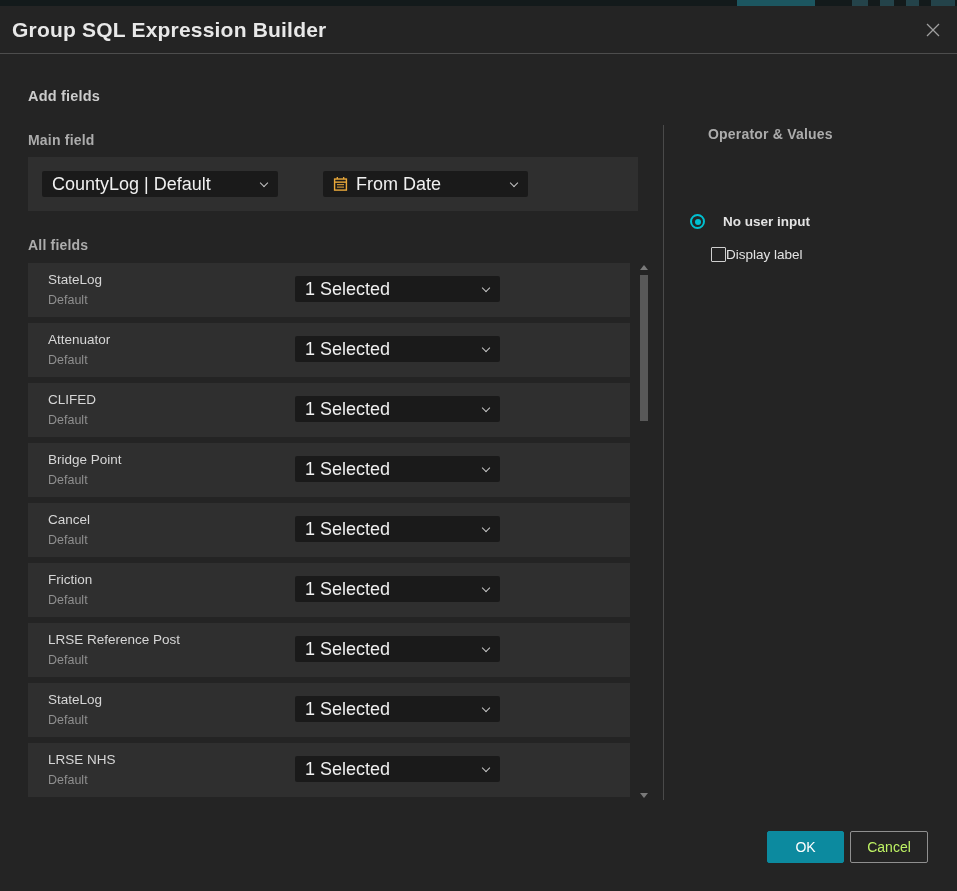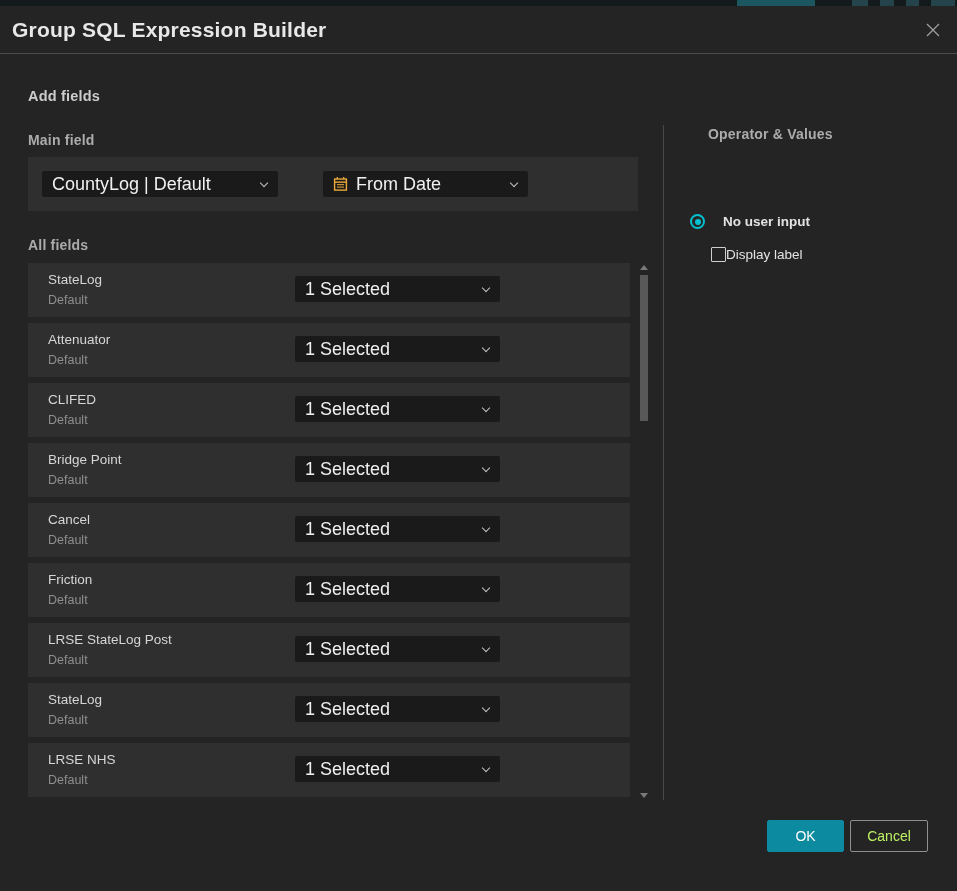--- a/index.html
+++ b/index.html
@@ -101,21 +101,21 @@
   .radio{
     width:15px;height:15px;border-radius:50%;
     border:2.5px solid var(--radio);background:#242424;
     display:flex;align-items:center;justify-content:center;flex:0 0 auto;
   }
   .radio .dot{width:6px;height:6px;border-radius:50%;background:var(--radio);}
   .check-row{position:absolute;left:711px;top:240px;height:16px;display:flex;align-items:center;gap:0;cursor:pointer;}
   .checkbox{width:15px;height:15px;border:1px solid #cfcfcf;border-radius:1px;background:transparent;flex:0 0 auto;}
   .opt-label{font-size:13.5px;color:#e3e3e3;}
 
-  .dialog-footer{position:absolute;left:0;bottom:12px;width:100%;height:80px;text-decoration:underline;}
+  .dialog-footer{position:absolute;left:0;bottom:1px;width:100%;height:80px;text-decoration:underline;}
   .btn{
     position:absolute;top:21px;height:32px;border-radius:2px;cursor:pointer;
     font-family:"Liberation Sans",sans-serif;font-size:14px;
     display:flex;align-items:center;justify-content:center;
   }
   .btn-ok{left:767px;width:77px;background:var(--accent);border:1px solid var(--accent);color:#ffffff;}
   .btn-cancel{left:850px;width:78px;background:transparent;border:1px solid #8f8f8f;color:#bef264;}
 </style>
 </head>
 <body>
@@ -212,21 +212,21 @@
       </div>
         <div class="field-row">
         <div class="row-name">Friction</div>
         <div class="row-sub">Default</div>
         <div class="select row-select">
           <span>1 Selected</span>
           <span class="chev"></span>
         </div>
       </div>
         <div class="field-row">
-        <div class="row-name">LRSE StateLog Post</div>
+        <div class="row-name">LRSE Reference Post</div>
         <div class="row-sub">Default</div>
         <div class="select row-select">
           <span>1 Selected</span>
           <span class="chev"></span>
         </div>
       </div>
         <div class="field-row">
         <div class="row-name">StateLog</div>
         <div class="row-sub">Default</div>
         <div class="select row-select">

